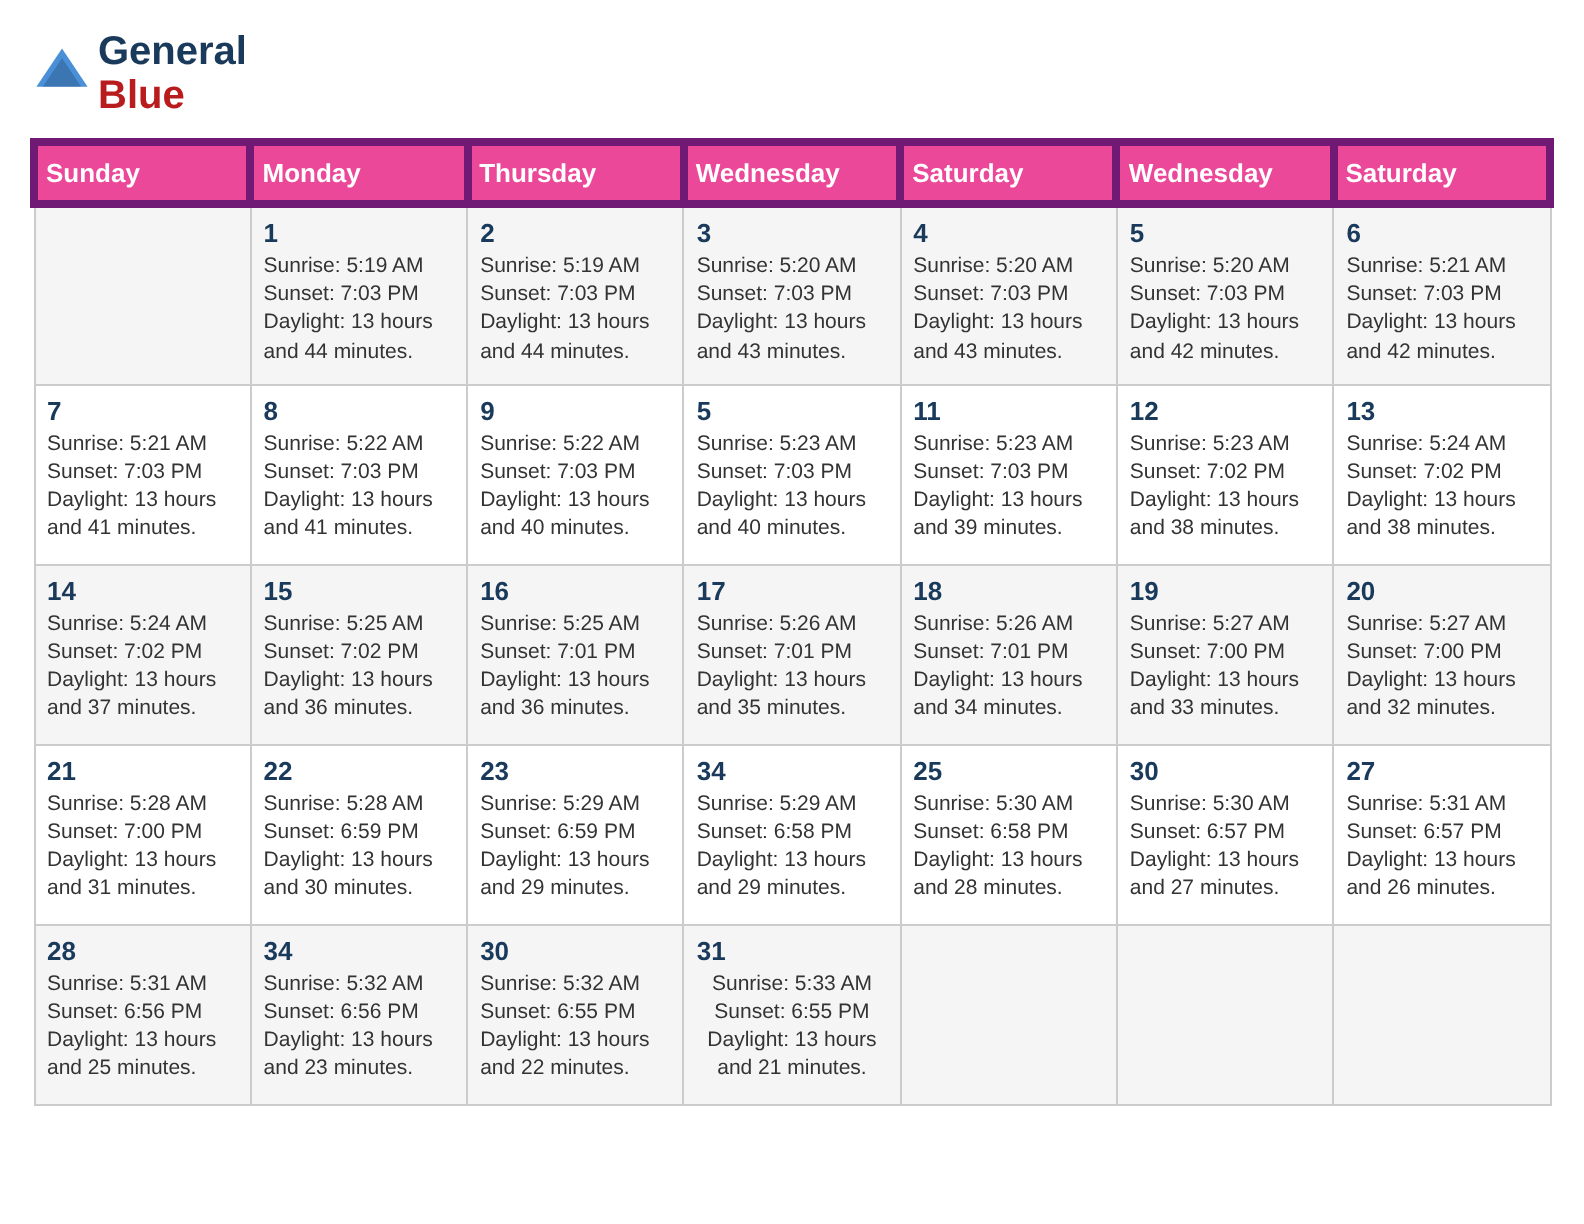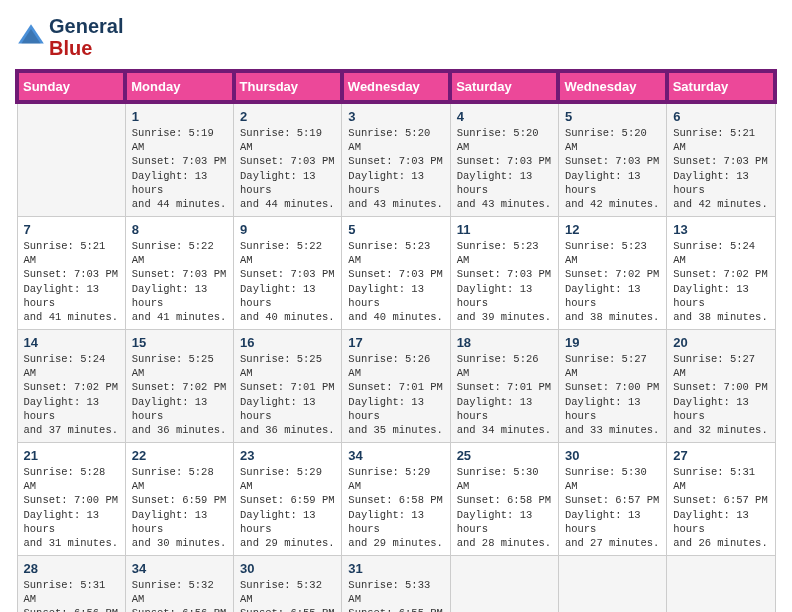--- a/index.html
+++ b/index.html
@@ -78,21 +78,20 @@
       font-size: 13px;
       font-weight: bold;
       color: #1a3a5c;
       display: block;
       margin-bottom: 2px;
     }
     .cell-content {
       font-size: 10.5px;
       line-height: 1.35;
       color: #333;
-      font-family: Liberation Mono, monospace;
     }
   </style>
 </head>
 <body>
 
 <div class="header">
   <div class="logo">
     <svg class="logo-icon" viewBox="0 0 40 40">
       <polygon points="20,4 36,28 4,28" fill="#4a90d9"></polygon>
       <polygon points="20,10 32,28 8,28" fill="#1a3a5c" opacity="0.3"></polygon>
@@ -337,21 +336,21 @@
         </td>
         <td>
           <span class="day-number">30</span>
           <div class="cell-content" style="white-space: pre-line;">Sunrise: 5:32 AM
 Sunset: 6:55 PM
 Daylight: 13 hours
 and 22 minutes.</div>
         </td>
         <td>
           <span class="day-number">31</span>
-          <div class="cell-content" style="white-space: pre-line;">Sunrise: 5:33 AM
+          <div class="cell-content" style="white-space: pre-line; text-align: center;">Sunrise: 5:33 AM
 Sunset: 6:55 PM
 Daylight: 13 hours
 and 21 minutes.</div>
         </td>
         <td></td>
         <td></td>
         <td></td>
       </tr>
     </tbody>
 </table>

